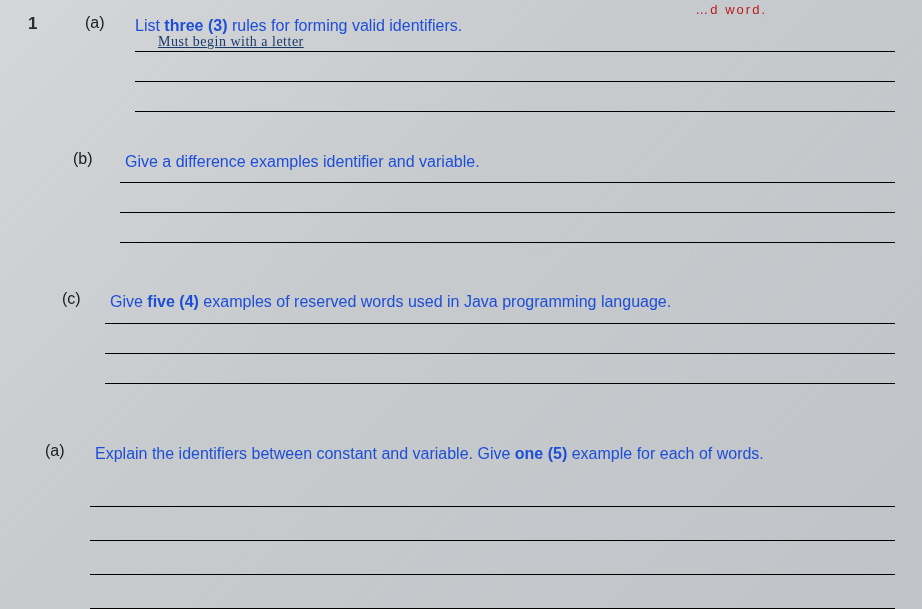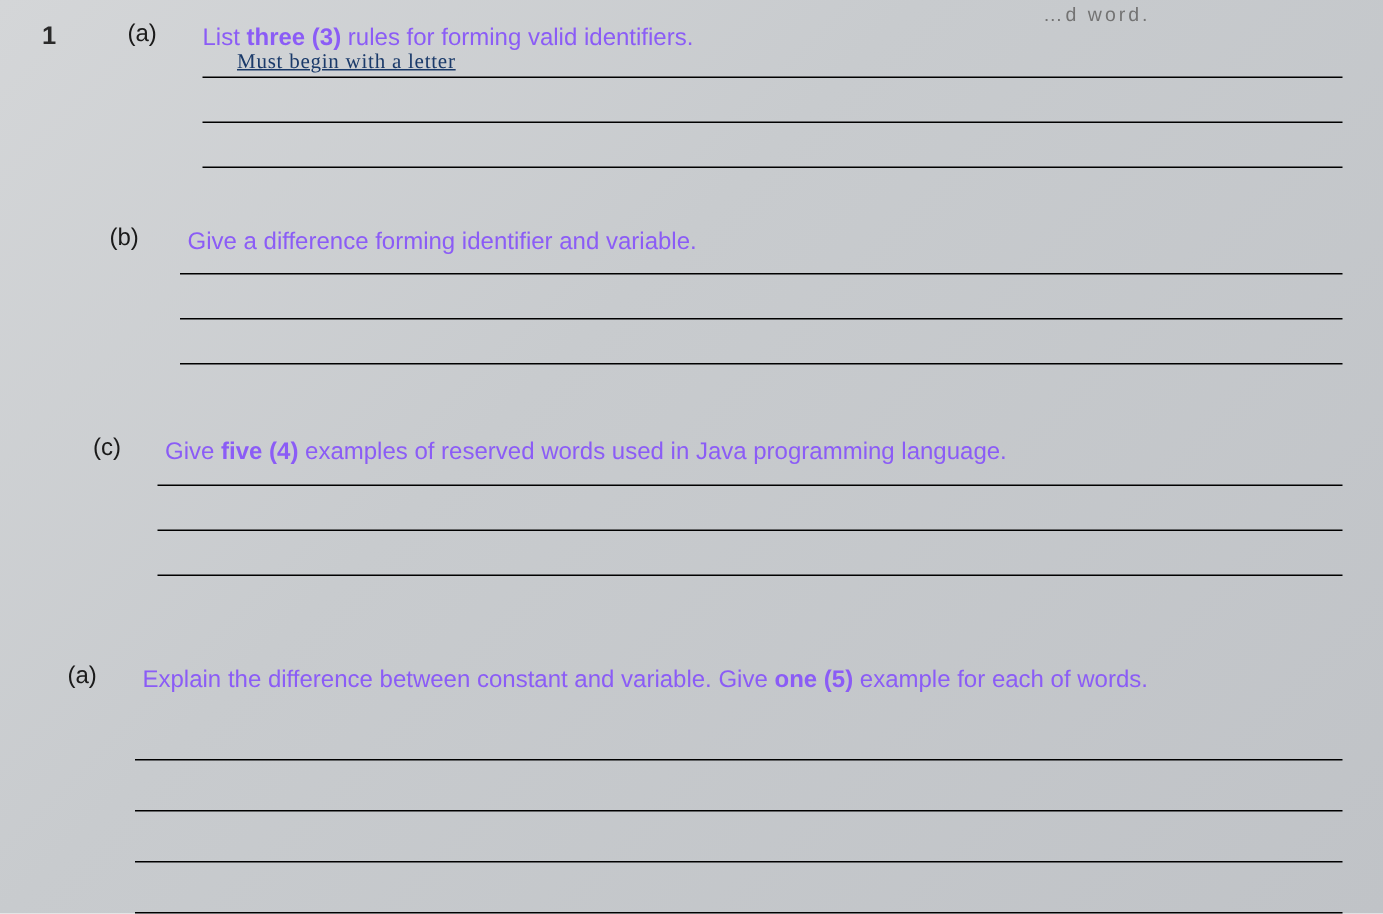--- a/index.html
+++ b/index.html
@@ -31,21 +31,21 @@
       color: #2a2a2a;
     }
     .part-label {
       position: absolute;
       font-size: 16px;
       color: #1a1a1a;
     }
     .q-text {
       position: absolute;
       font-size: 16px;
-      color: #8b5cf6;
+      color: #1d4ed8;
       line-height: 1.5;
     }
     .bold {
       font-weight: bold;
     }
     .line {
       position: absolute;
       height: 1px;
       background: #000;
     }
@@ -60,21 +60,21 @@
     .hw-underline {
       text-decoration: underline;
       text-decoration-thickness: 1px;
       text-align: center;
     }
     .topcut {
       position: absolute;
       top: -8px;
       right: 130px;
       font-size: 13px;
-      color: #737373;
+      color: #b91c1c;
       letter-spacing: 2px;
     }
     .justify {
       text-align: justify;
     }
   </style>
 </head>
 <body>
 
 <div class="page">
@@ -89,35 +89,35 @@
   </div>
 
   <div class="handwriting" style="left:148px; top:24px;">
     <span class="hw-underline">Must  begin   with  a   letter</span>
   </div>
   <div class="line" style="left:125px; top:41px; width:760px;"></div>
   <div class="line" style="left:125px; top:71px; width:760px;"></div>
   <div class="line" style="left:125px; top:101px; width:760px;"></div>
 
   <div class="part-label" style="left:63px; top:140px;">(b)</div>
-  <div class="q-text" style="left:115px; top:140px;">Give a difference forming identifier and variable.</div>
+  <div class="q-text" style="left:115px; top:140px;">Give a difference examples identifier and variable.</div>
   <div class="line" style="left:110px; top:172px; width:775px;"></div>
   <div class="line" style="left:110px; top:202px; width:775px;"></div>
   <div class="line" style="left:110px; top:232px; width:775px;"></div>
 
   <div class="part-label" style="left:52px; top:280px;">(c)</div>
   <div class="q-text" style="left:100px; top:280px;">
     <span>Give </span><span class="bold">five (4)</span><span> examples of reserved words used in Java programming language.</span>
   </div>
   <div class="line" style="left:95px; top:313px; width:790px;"></div>
   <div class="line" style="left:95px; top:343px; width:790px;"></div>
   <div class="line" style="left:95px; top:373px; width:790px;"></div>
 
   <div class="part-label" style="left:35px; top:432px;">(a)</div>
   <div class="q-text justify" style="left:85px; top:432px; width:800px;">
-    <span>Explain the difference between constant and variable. Give </span><span class="bold">one (5)</span><span> example for each of words.</span>
+    <span>Explain the identifiers between constant and variable. Give </span><span class="bold">one (5)</span><span> example for each of words.</span>
   </div>
   <div class="line" style="left:80px; top:496px; width:805px;"></div>
   <div class="line" style="left:80px; top:530px; width:805px;"></div>
   <div class="line" style="left:80px; top:564px; width:805px;"></div>
   <div class="line" style="left:80px; top:598px; width:805px;"></div>
 
 </div>
 
 </body></html>

